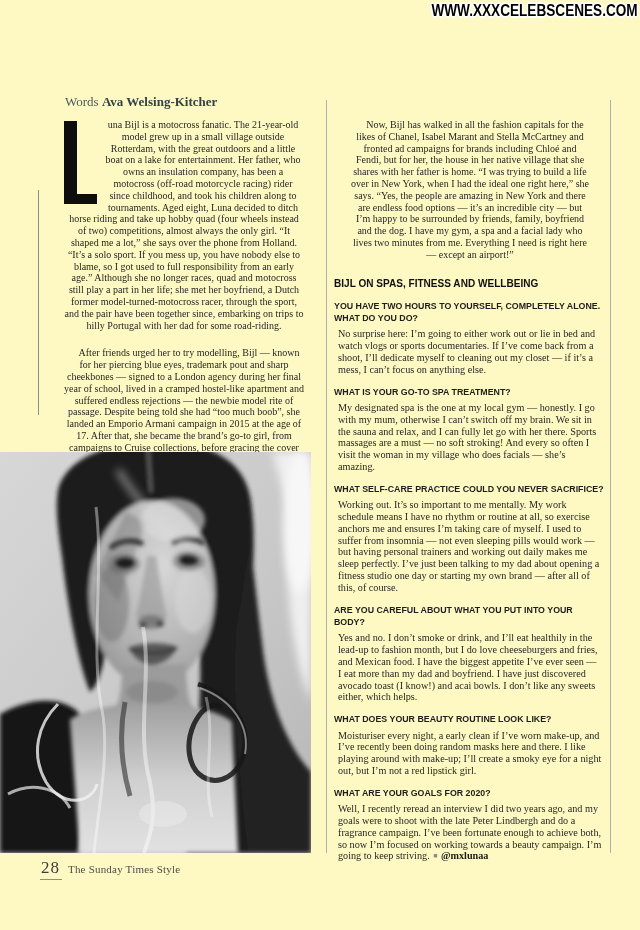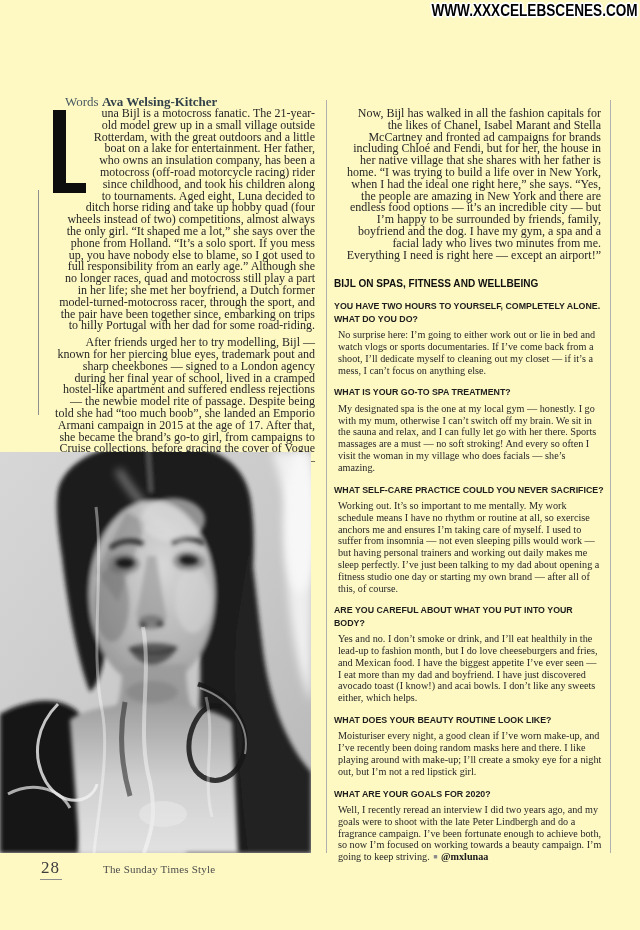--- a/index.html
+++ b/index.html
@@ -21,21 +21,21 @@
   
   .rule{position:absolute;width:1px;background:#b0b0b0;}
   .rule-left{left:38px;top:190px;height:225px;background:#8f8f8f;}
   .rule-gutter{left:326px;top:100px;height:753px;}
   .rule-right{left:610px;top:100px;height:753px;}
 
   
   .col{position:absolute;top:103px;width:272px;}
   .col1{left:48px;}
   .col2{left:334px;}
-  .body-p{margin:5px;font-size:12px;line-height:11.8px;text-align:right;}
+  .body-p{margin:16px;font-size:10px;line-height:11.8px;text-align:center;}
   .indent{text-indent:10px;}
 
   
   .dropcap{float:left;width:33px;height:83px;margin:2px 5px 1px 0;
     border-left:13px solid #0d0d0d;border-bottom:10px solid #0d0d0d;box-sizing:border-box;}
   .sr{position:absolute;width:1px;height:1px;overflow:hidden;clip:rect(0 0 0 0);}
 
   
   .section-header{margin:16px 0 0 0;font-family:"Liberation Sans",sans-serif;font-weight:700;
     font-size:11.3px;line-height:13px;color:#0f0f0f;width:306px;
@@ -45,21 +45,21 @@
     font-size:9.8px;line-height:12.4px;color:#1d1d1d;width:302px;
     transform:scaleX(0.9);transform-origin:0 0;}
   .a{margin:4px;font-size:10.2px;line-height:11.8px;}
   .endmark{font-size:7px;color:#8a8a8a;vertical-align:1px;padding:0 1px;}
   .handle{font-weight:700;color:#1a1a1a;}
 
   
   .photo{position:absolute;left:0;top:452px;width:311px;height:401px;display:block;}
 
   
-  .footer{position:absolute;left:40px;top:858px;display:flex;align-items:baseline;gap:35px;}
+  .footer{position:absolute;left:40px;top:858px;display:flex;align-items:baseline;}
   .page-number{font-size:17px;color:#3c3c3c;border-bottom:1px solid #8d8d8d;padding:0 2px 1px 1px;letter-spacing:1px;}
   .publication{font-size:11px;color:#4d4d4d;margin-left:6px;letter-spacing:0.2px;}
 </style>
 </head>
 <body>
 
 <div class="page">
 
   <div class="watermark">WWW.XXXCELEBSCENES.COM</div>
 
@@ -97,21 +97,21 @@
     <div class="qa">
       <h3 class="q">WHAT SELF-CARE PRACTICE COULD YOU NEVER SACRIFICE?</h3>
       <p class="a">Working out. It’s so important to me mentally. My work schedule means I have no rhythm or routine at all, so exercise anchors me and ensures I’m taking care of myself. I used to suffer from insomnia — not even sleeping pills would work — but having personal trainers and working out daily makes me sleep perfectly. I’ve just been talking to my dad about opening a fitness studio one day or starting my own brand — after all of this, of course.</p>
     </div>
     <div class="qa">
       <h3 class="q">ARE YOU CAREFUL ABOUT WHAT YOU PUT INTO YOUR BODY?</h3>
       <p class="a">Yes and no. I don’t smoke or drink, and I’ll eat healthily in the lead-up to fashion month, but I do love cheeseburgers and fries, and Mexican food. I have the biggest appetite I’ve ever seen — I eat more than my dad and boyfriend. I have just discovered avocado toast (I know!) and acai bowls. I don’t like any sweets either, which helps.</p>
     </div>
     <div class="qa">
       <h3 class="q">WHAT DOES YOUR BEAUTY ROUTINE LOOK LIKE?</h3>
-      <p class="a">Moisturiser every night, a good clean if I’ve worn make-up, and I’ve recently been doing random masks here and there. I like playing around with make-up; I’ll create a smoky eye for a night out, but I’m not a red lipstick girl.</p>
+      <p class="a">Moisturiser every night, a early clean if I’ve worn make-up, and I’ve recently been doing random masks here and there. I like playing around with make-up; I’ll create a smoky eye for a night out, but I’m not a red lipstick girl.</p>
     </div>
     <div class="qa">
       <h3 class="q">WHAT ARE YOUR GOALS FOR 2020?</h3>
       <p class="a"><span>Well, I recently reread an interview I did two years ago, and my goals were to shoot with the late Peter Lindbergh and do a fragrance campaign. I’ve been fortunate enough to achieve both, so now I’m focused on working towards a beauty campaign. I’m going to keep striving.</span>
         <span class="endmark">■</span>
         <span class="handle">@mxlunaa</span>
       </p>
     </div>
   </div>
 

